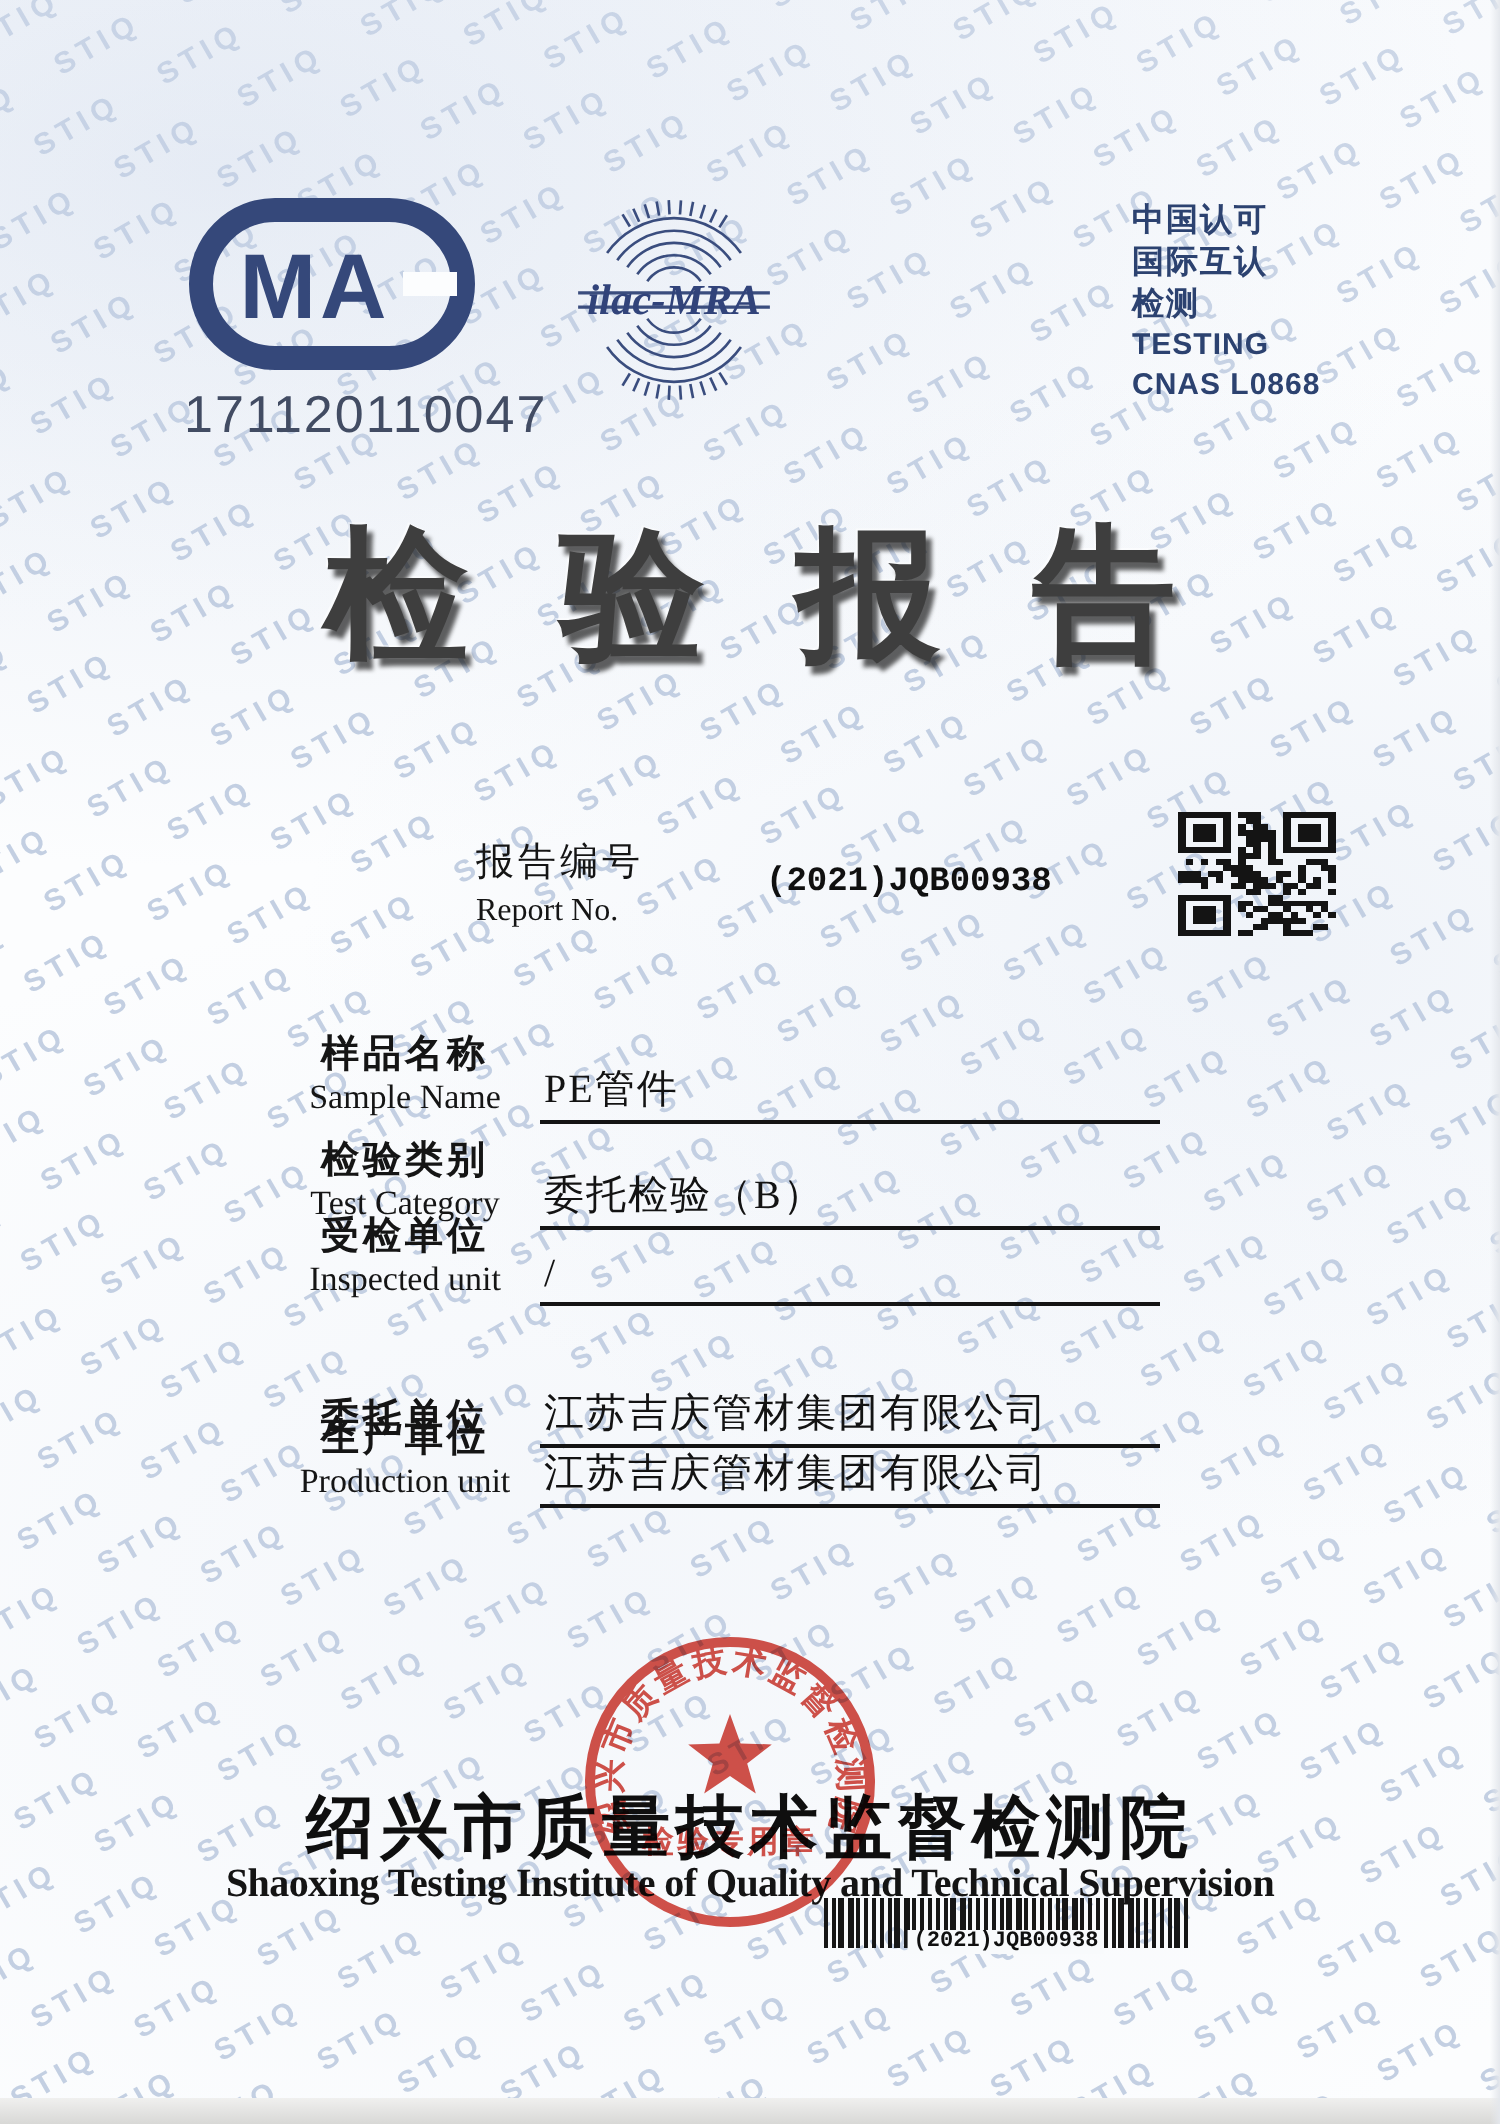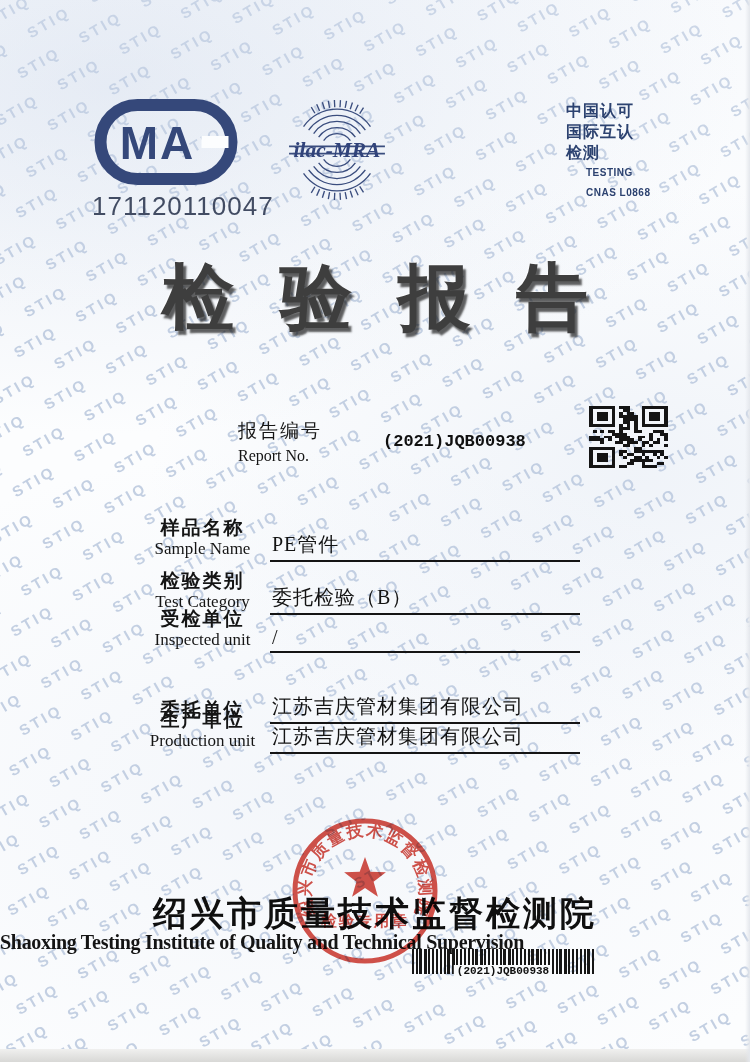--- a/index.html
+++ b/index.html
@@ -31,21 +31,21 @@
   
   .hdr{position:absolute; z-index:2;}
   #cma{left:92px; top:98px; width:148px; text-align:center;}
   #cma .lic{margin-top:1px; font-family:"Liberation Sans",sans-serif;
     font-size:26px; color:#424c63; letter-spacing:1px;}
   #ilac{left:286px; top:99px;font-style:italic;}
   #cnas{left:404px; top:104px;}
   #accred{left:566px; top:100px; font-family:"Liberation Sans",sans-serif;
     color:#2c4270; font-weight:bold;}
   #accred .zh{font-size:16px; line-height:21px; letter-spacing:1px;}
-  #accred .en{font-size:10px; line-height:20px; letter-spacing:0.5px;margin-left:20px;}
+  #accred .en{font-size:15px; line-height:20px; letter-spacing:0.5px;}
   
   .title-zh{
     position:absolute; top:250px; left:0; width:100%; margin-left:23px; z-index:2;
     text-align:center; font-family:"Liberation Sans",sans-serif; font-weight:bold;
     font-size:72px; letter-spacing:46px; color:#3e3e3e;
     text-shadow:3px 4px 2px rgba(10,10,10,0.65), -1px -1px 0 rgba(255,255,255,0.5);
   }
   .title-en{
     position:absolute; top:351px; left:0; width:100%; z-index:2; text-align:center;
     font-size:34px; letter-spacing:4px; word-spacing:24px; color:#181818;
@@ -67,21 +67,21 @@
   .frow .lbl .en{font-size:17px; line-height:20px;}
   .frow .val{position:absolute; left:152px; bottom:4px; font-size:20px;
     letter-spacing:1px; color:#131313;}
   .frow .uline{position:absolute; left:150px; right:2px; bottom:0;
     border-bottom:2px solid #141414;}
   
   .inst-zh{position:absolute; top:891px; left:0; width:100%; z-index:2;
     text-align:center; font-family:"Liberation Sans",sans-serif; font-weight:600;
     font-size:34px; letter-spacing:3px; color:#0f0f0f;}
   .inst-en{position:absolute; top:931px; left:0; width:100%; z-index:2;
-    font-size:20px; font-weight:600; letter-spacing:-0.3px;
+    text-align:center; font-size:20px; font-weight:600; letter-spacing:-0.3px;
     color:#141414;}
   #stamp{position:absolute; left:290px; top:816px; width:150px; height:150px;
     z-index:6; opacity:0.88; mix-blend-mode:multiply;}
   #barcode{position:absolute; left:412px; top:949px; width:182px; height:25px; z-index:5;
     background:
       repeating-linear-gradient(90deg,#161616 0 2px,transparent 2px 4px),
       repeating-linear-gradient(90deg,#161616 0 1px,transparent 1px 7px);}
   #barcode .btxt{position:absolute; left:50%; bottom:-3px; transform:translateX(-50%);
     background:#f8fafc; padding:0 3px; white-space:nowrap;
     font-family:"Liberation Mono","DejaVu Sans Mono",monospace;

